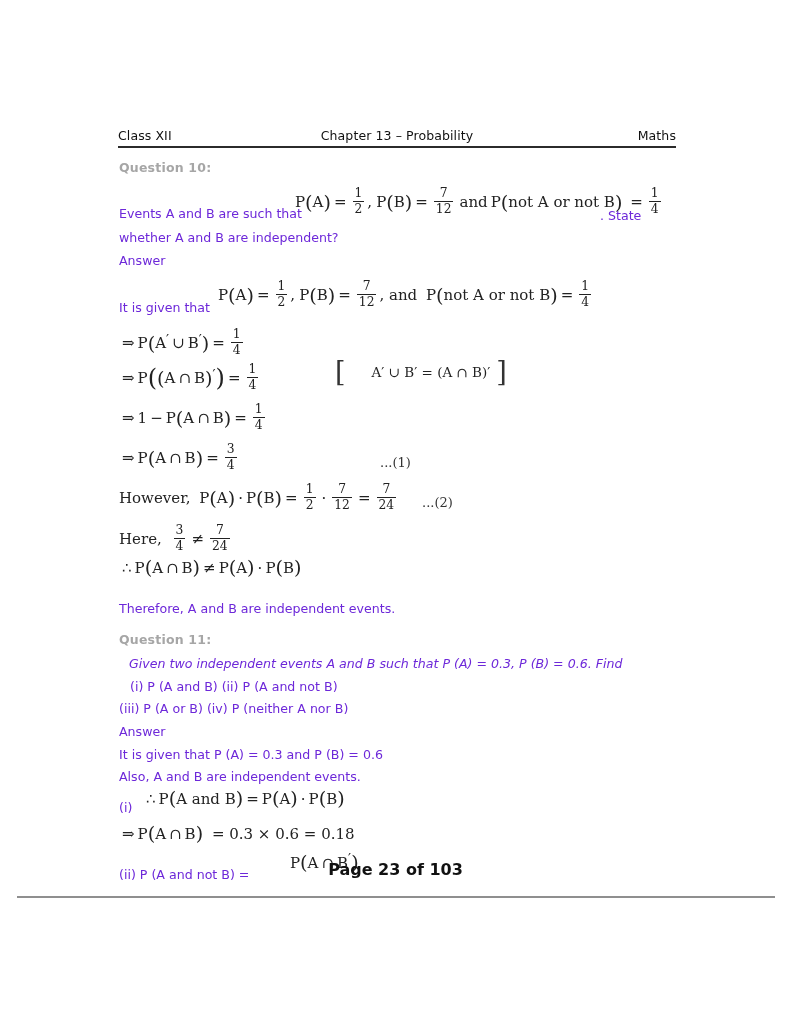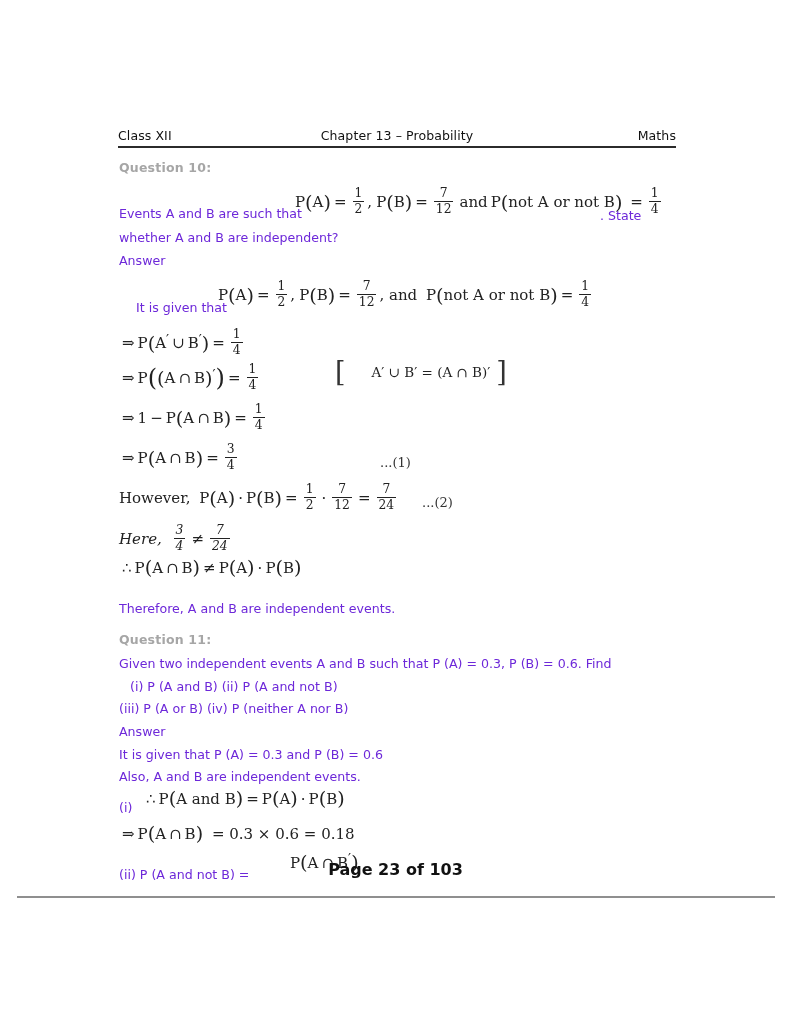--- a/index.html
+++ b/index.html
@@ -196,21 +196,21 @@
   </div>
 
   <div class="abs" style="left:119px; top:227px;">
     <span class="ptext">whether A and B are independent?</span>
   </div>
 
   <div class="abs" style="left:119px; top:250px;">
     <span class="ptext">Answer</span>
   </div>
 
-  <div class="abs" style="left:119px; top:297px;margin-left:17px;">
+  <div class="abs" style="left:119px; top:297px;">
     <span class="ptext">It is given that</span>
   </div>
 
   <div class="abs" style="left:218px; top:281px;">
     <span class="math">
       <span>P</span>
         <span class="paren">(</span>
         <span>A</span>
         <span class="paren">)</span>
         <span class="op">=</span>
@@ -301,21 +301,21 @@
         </span><span class="op">=</span><span class="frac">
           <span class="num">7</span>
           <span class="den">24</span>
         </span>
     </span>
   </div>
   <div class="abs" style="left:422px; top:492px;">
     <span class="eqnum">...(2)</span>
   </div>
 
-  <div class="abs" style="left:119px; top:525px;font-style:italic;">
+  <div class="abs" style="left:119px; top:525px;">
     <span class="math">
       <span>Here,</span>
         <span class="opn">&nbsp;</span>
         <span class="frac">
           <span class="num">3</span>
           <span class="den">4</span>
         </span>
         <span class="op">≠</span>
         <span class="frac">
           <span class="num">7</span>
@@ -331,21 +331,21 @@
   </div>
 
   <div class="abs" style="left:119px; top:587px;margin-top:11px;">
     <span class="ptext">Therefore, A and B are independent events.</span>
   </div>
 
   <div class="abs" style="left:119px; top:632px;">
     <div class="qlabel">Question 11:</div>
   </div>
 
-  <div class="abs" style="left:119px; top:653px;">
+  <div class="abs" style="left:129px; top:653px;font-style:italic;">
     <span class="ptext">Given two independent events A and B such that P (A) = 0.3, P (B) = 0.6. Find</span>
   </div>
 
   <div class="abs" style="left:130px; top:676px;">
     <span class="ptext">(i) P (A and B) (ii) P (A and not B)</span>
   </div>
 
   <div class="abs" style="left:119px; top:698px;">
     <span class="ptext">(iii) P (A or B) (iv) P (neither A nor B)</span>
   </div>

